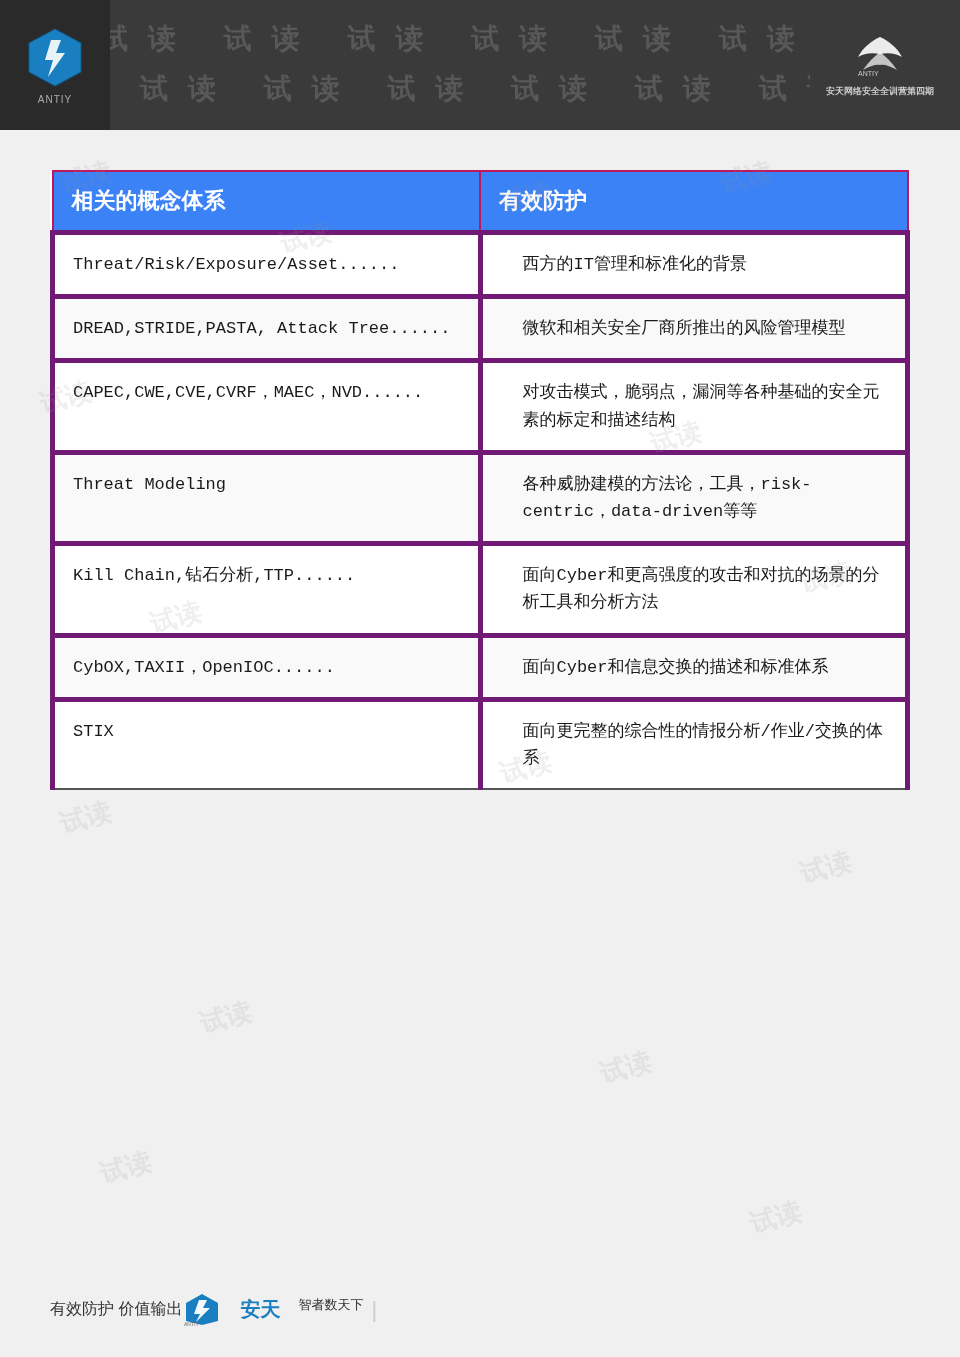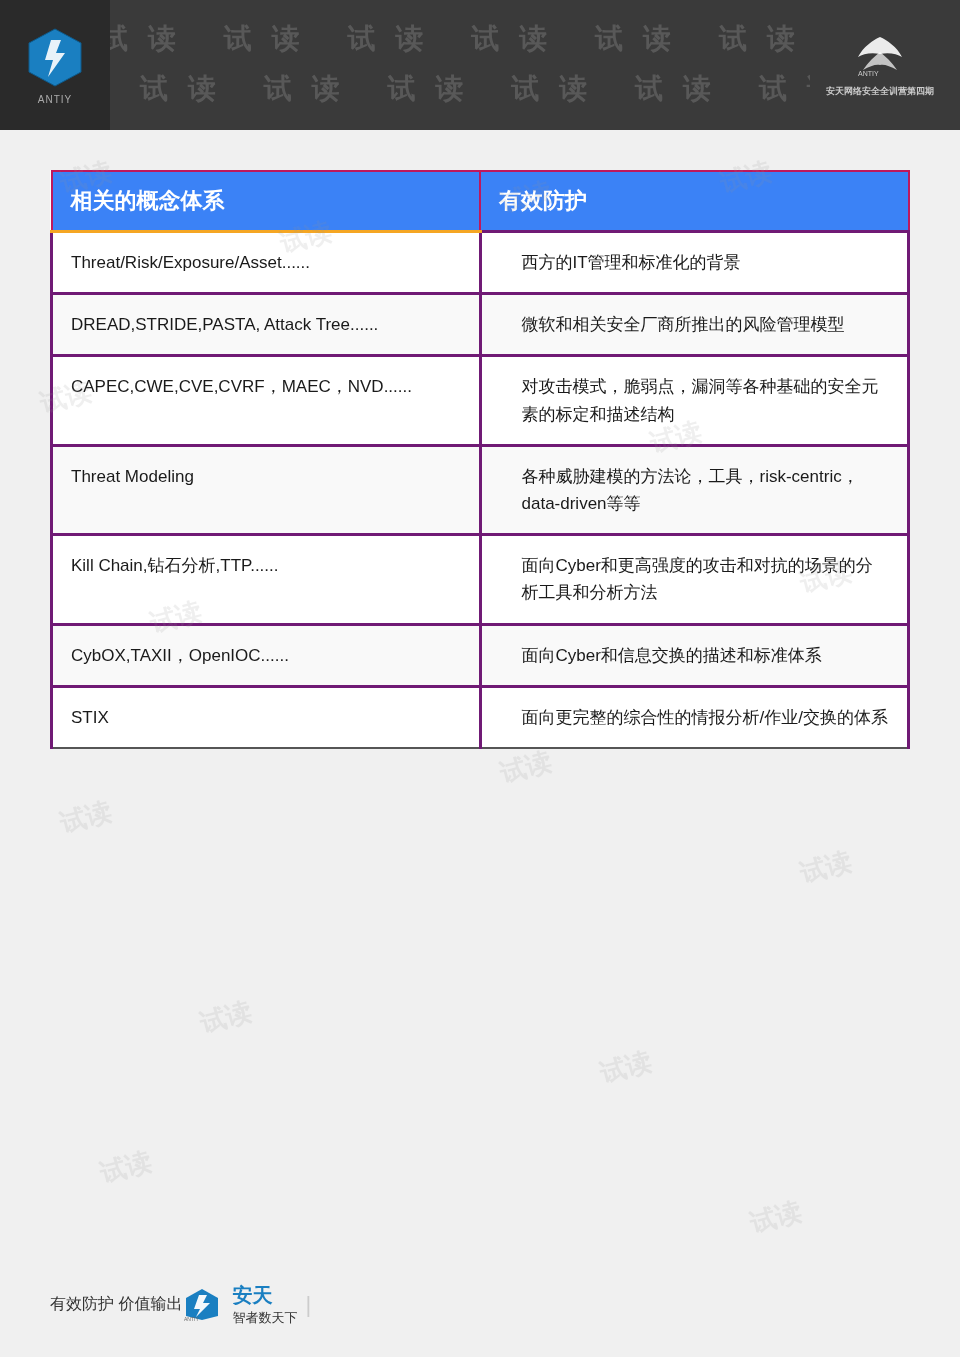--- a/index.html
+++ b/index.html
@@ -135,24 +135,25 @@
       border: 2px solid #be185d;
       width: 50%;
     }
 
     .content-table th.left-header {
       border-bottom: 3px solid #f5a623;
     }
 
     .content-table td {
       padding: 16px 18px;
-      border: 3px solid #701a75;
+      border: 5px solid #701a75;
       vertical-align: top;
       font-size: 17px;
       line-height: 1.6;
+      font-family: Liberation Mono, monospace;
     }
 
     .content-table td.left-col {
       color: #1a1a1a;
       font-size: 17px;
       border-right: 2px solid #888;
     }
 
     .content-table td.right-col {
       color: #1a1a1a;
@@ -309,20 +310,20 @@
 
 <div class="footer">
   <div class="footer-left">有效防护 价值输出</div>
   <div class="footer-right">
     <div class="footer-logo">
       <svg class="footer-logo-icon" viewBox="0 0 40 35" xmlns="http://www.w3.org/2000/svg">
         <polygon points="20,2 36,11 36,29 20,33 4,29 4,11" fill="#1a7fc1"></polygon>
         <path d="M17 8 L12 22 L18 22 L14 30 L28 16 L21 16 L25 8 Z" fill="white" opacity="0.95"></path>
         <text x="2" y="34" fill="#666" font-size="5" font-family="Arial">ANTIY</text>
       </svg>
-      <div style="display:flex; flex-direction:column; align-items:flex-start; margin-left:6px;">
+      <div style="display:flex; flex-direction:row; align-items:flex-start; margin-left:14px;gap:18px;">
         <span style="font-size:20px; font-weight:bold; color:#1a7fc1; font-family:'Microsoft YaHei',serif;">安天</span>
         <span style="font-size:13px; color:#333; white-space:nowrap;">智者数天下</span>
       </div>
       <span style="font-size:22px; color:#ccc; margin: 0 4px;">|</span>
     </div>
   </div>
 </div>
 
 </body></html>

